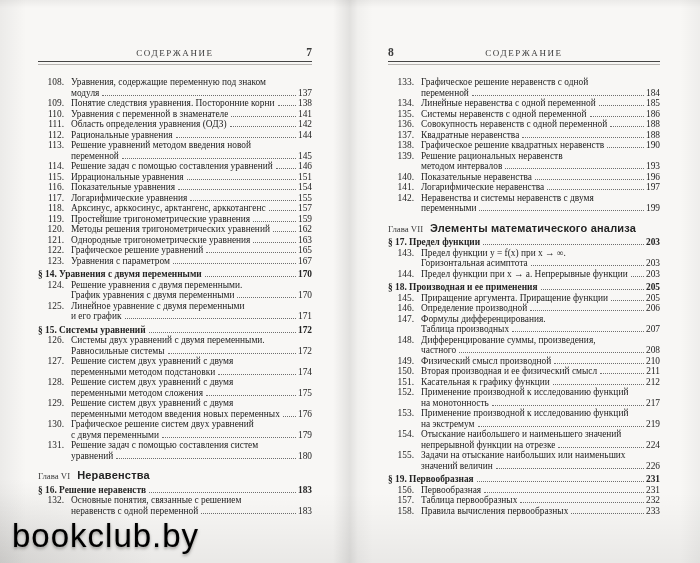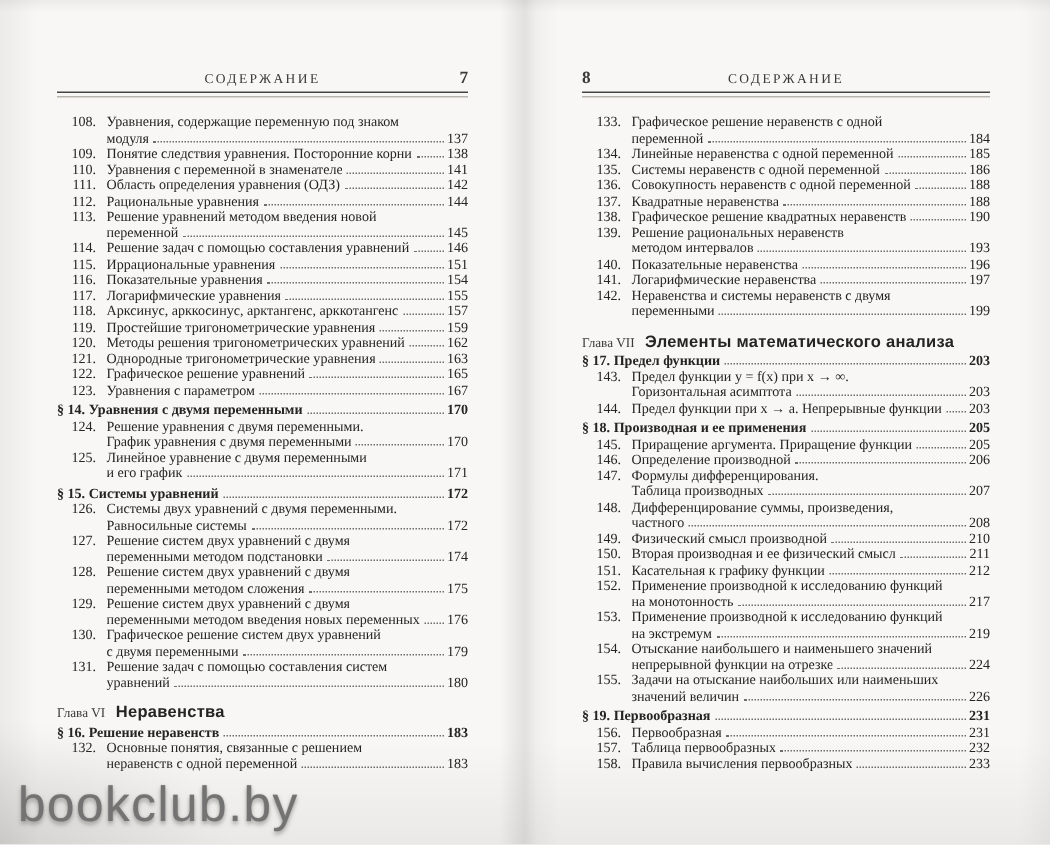--- a/index.html
+++ b/index.html
@@ -43,21 +43,21 @@
   .pg { flex:none; text-align:right; min-width:14px; }
 
   .section { font-weight:bold; margin-top:3px; }
   .chapter { margin:9px 0 3px; display:flex; align-items:baseline; }
   .ch-label { font-size:8.8px; color:#3a3a3a; margin-right:7px; flex:none; }
   .ch-title { font-weight:bold; font-size:11px; font-family:"Liberation Sans", sans-serif; letter-spacing:0.2px; }
 
   .watermark {
     position:absolute; left:12px; bottom:8px; z-index:5;
     font-family:"Liberation Sans", sans-serif;
-    font-size:33px; letter-spacing:1px; color:#737373;
+    font-size:33px; letter-spacing:1px; color:#000000;
     text-shadow:0 2px 3px rgba(100,98,95,0.55), 0 0 1px rgba(100,98,95,0.35);
   }
 </style>
 </head>
 <body>
 
 <div class="scan">
   <div class="pages">
 
     <div class="page page-left">

